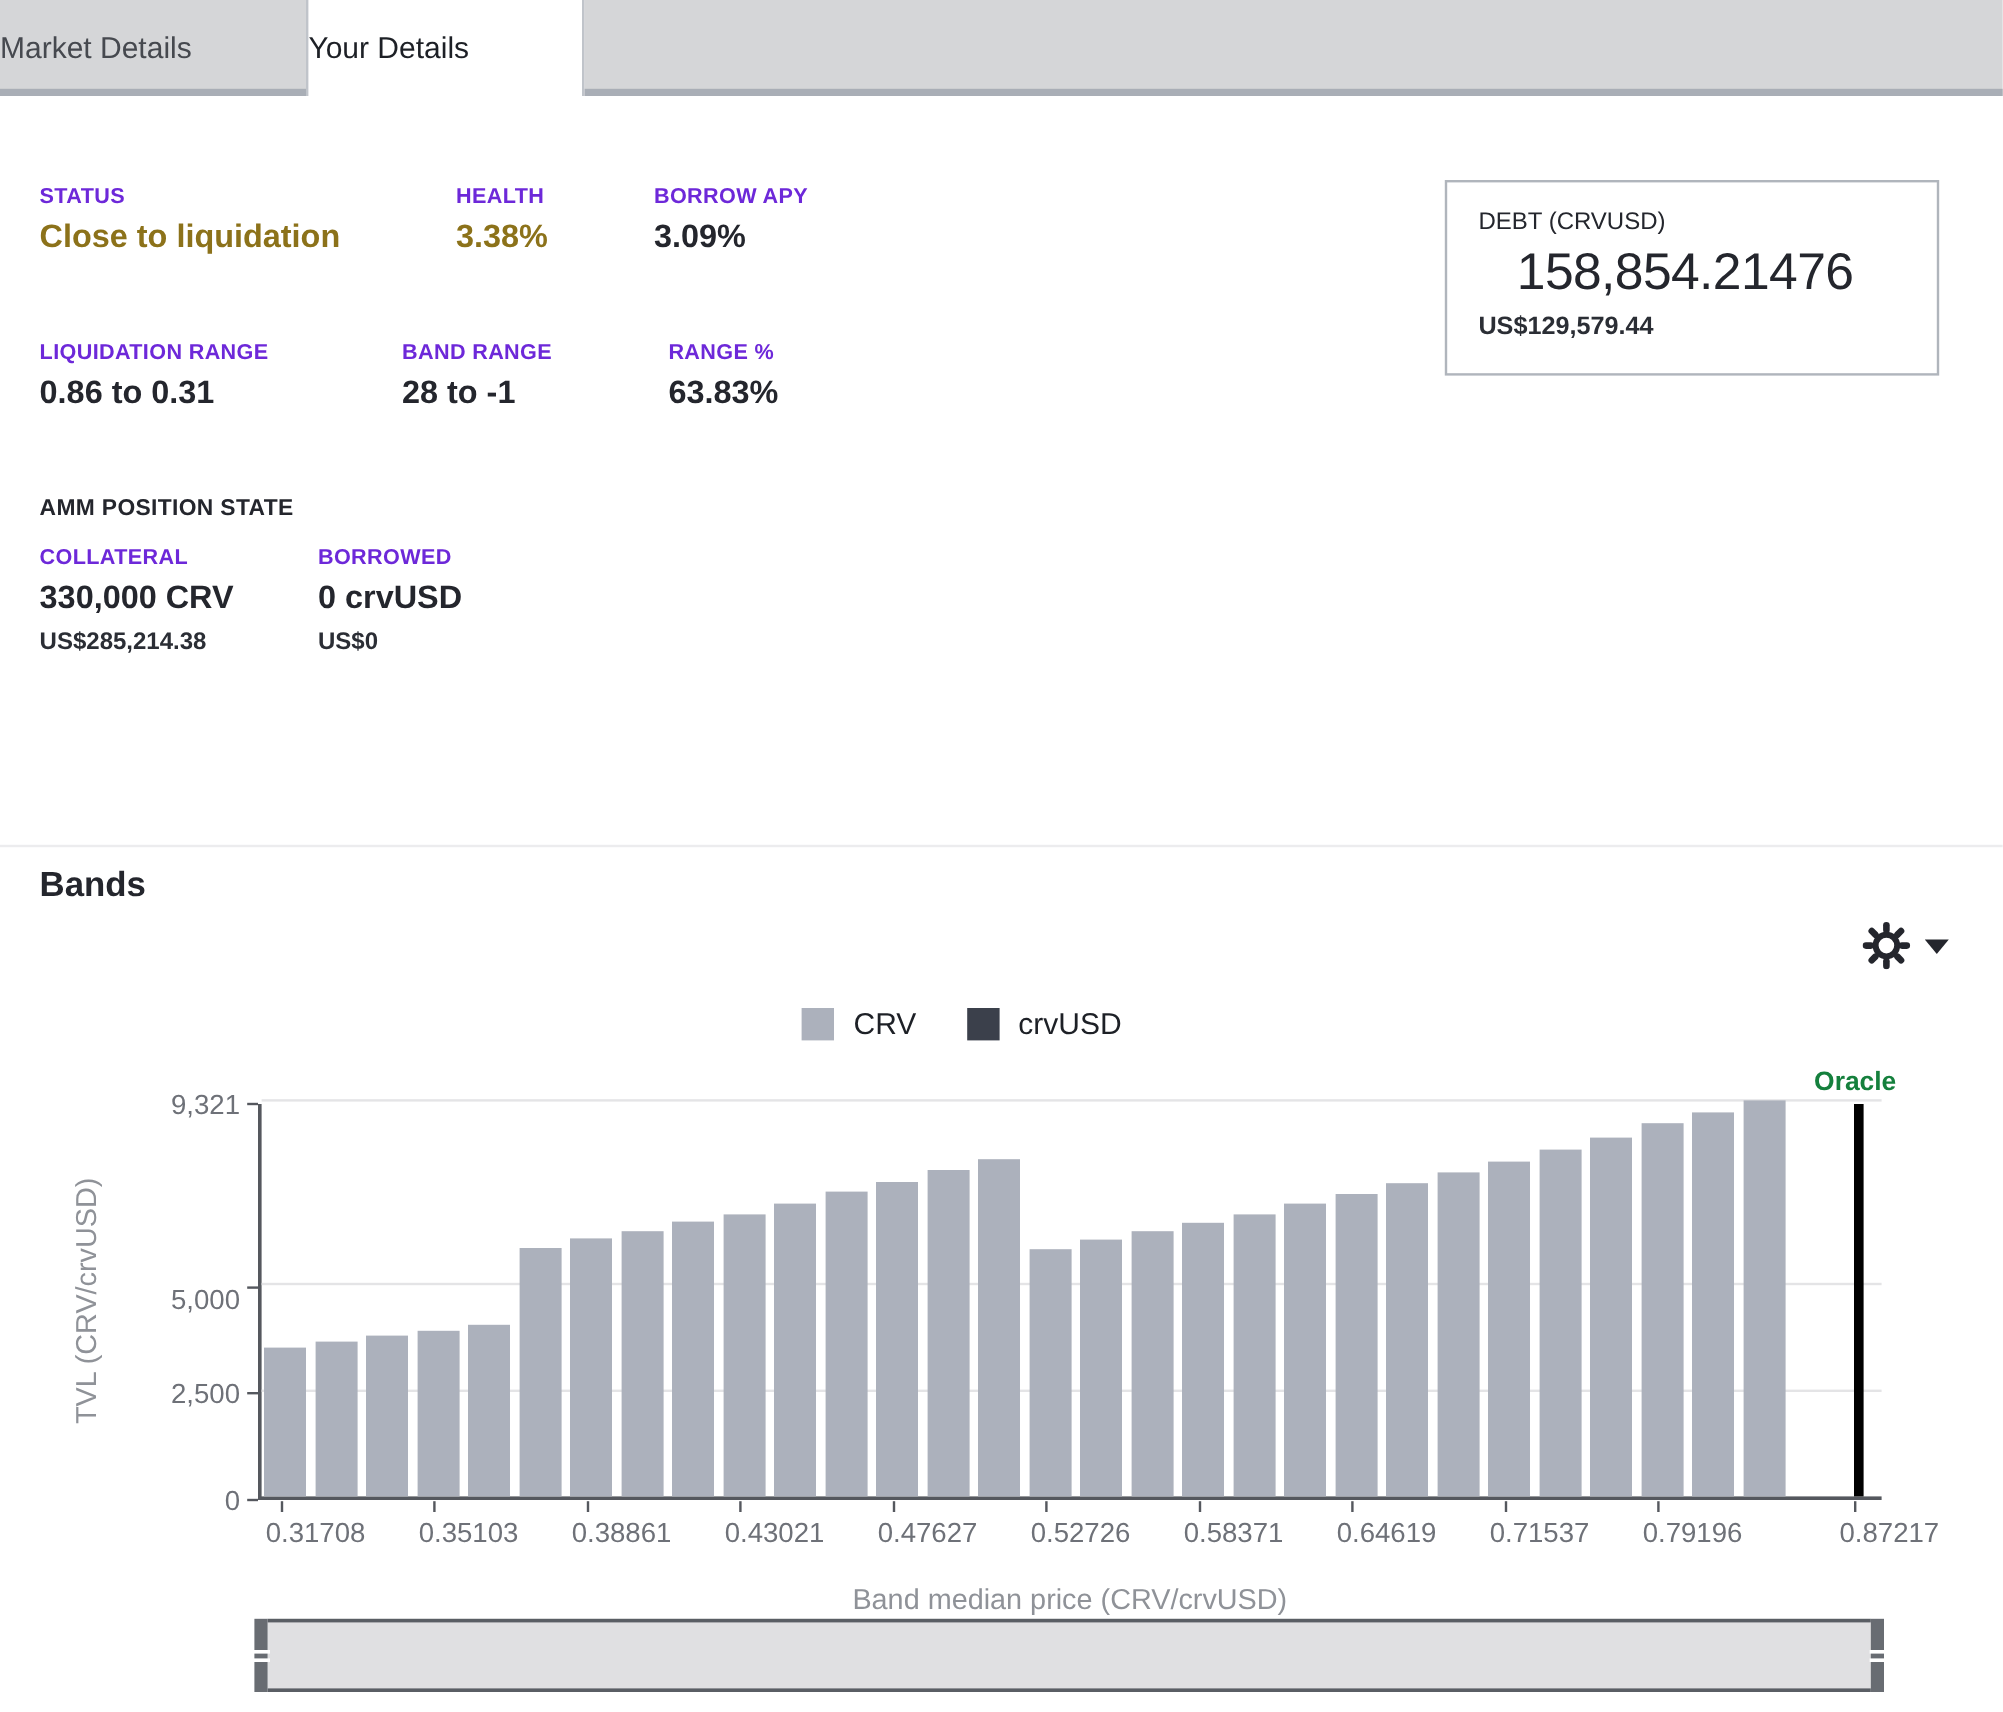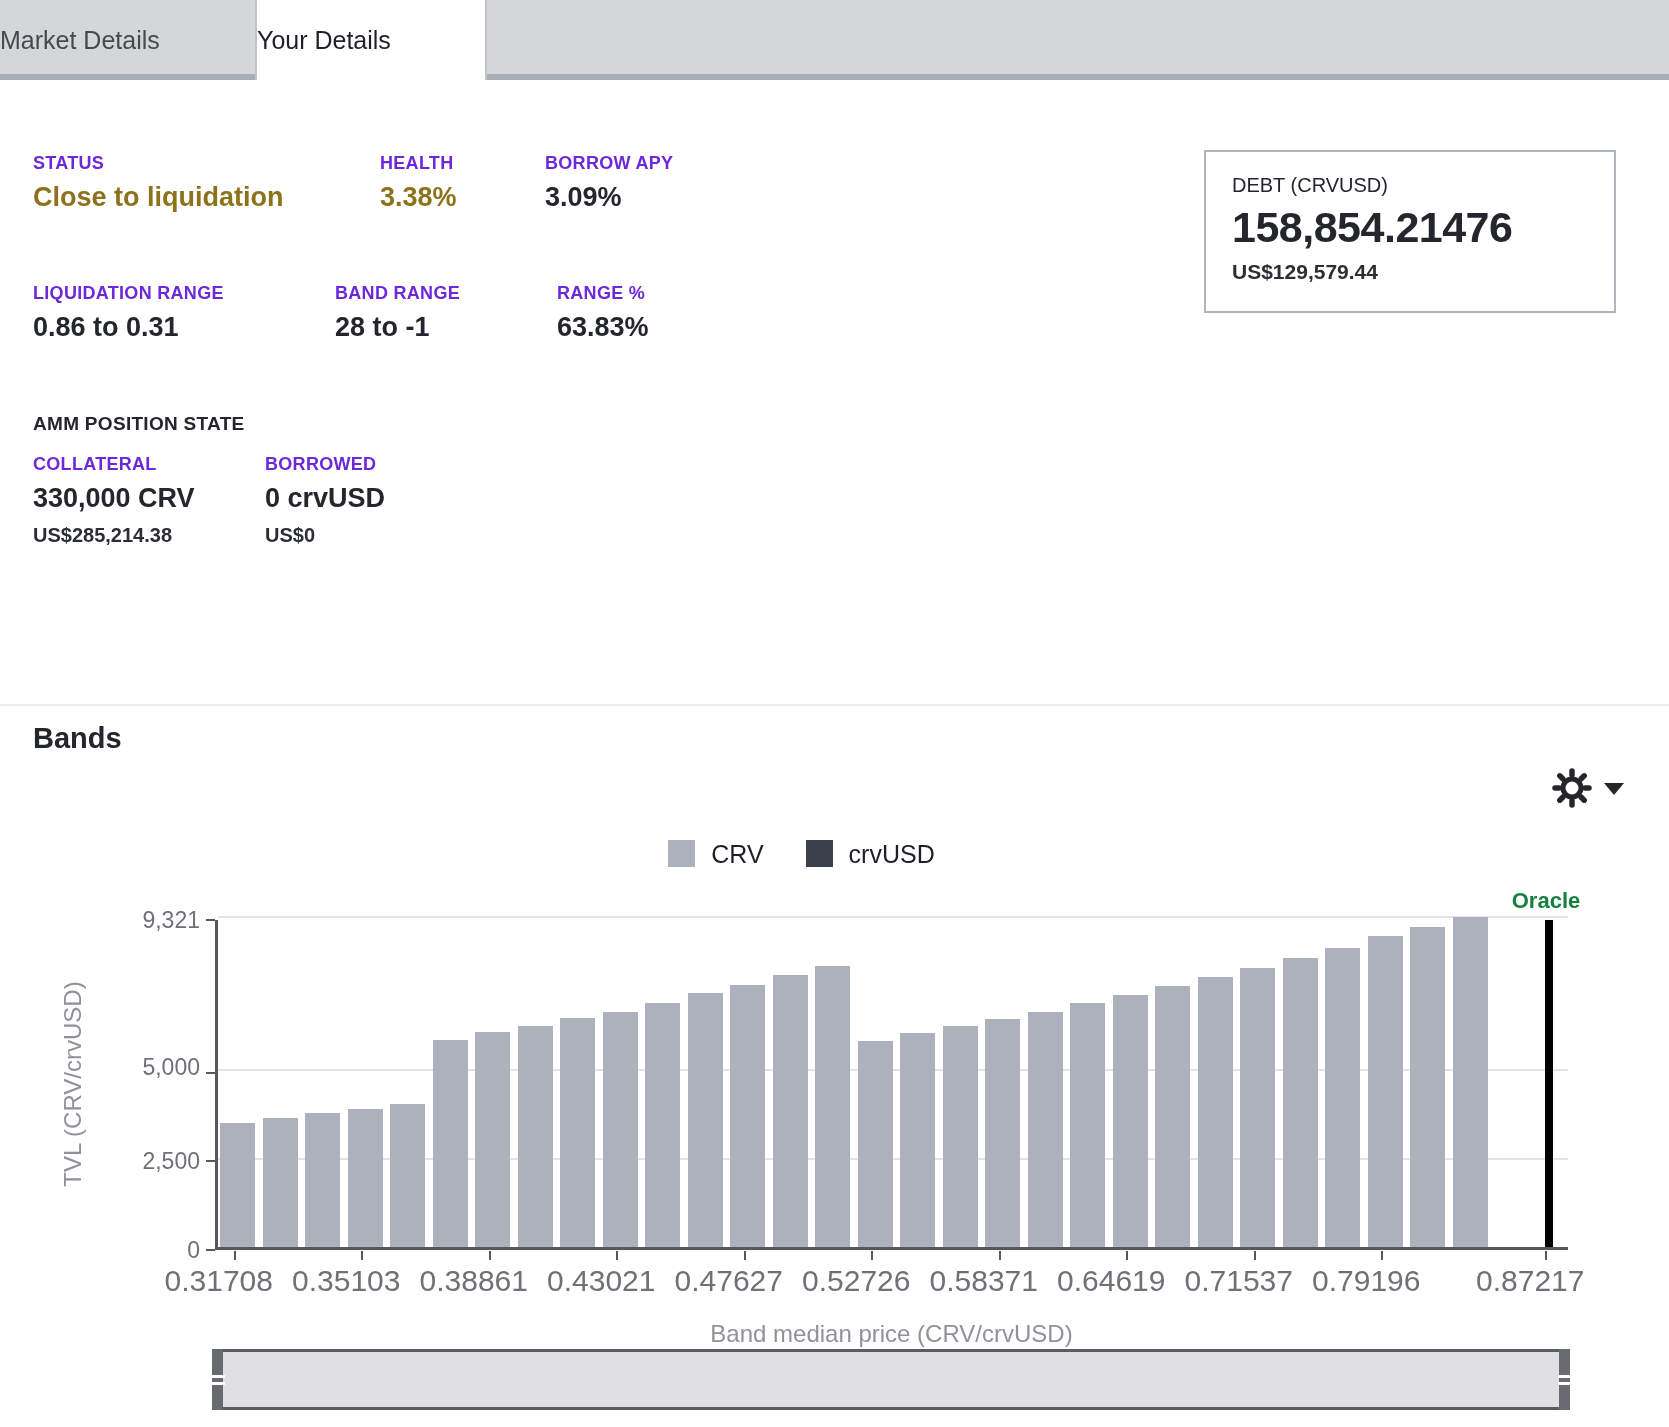--- a/index.html
+++ b/index.html
@@ -19,21 +19,21 @@
   .content { position:relative; height:590px; background:#fff; }
   .stat { position:absolute; }
   .stat .lbl { font-size:18px; font-weight:bold; letter-spacing:.3px; color:#6d28d9; }
   .stat .val { margin-top:8px; font-size:27px; font-weight:bold; color:#24262d; }
   .stat .sub { margin-top:10px; font-size:20px; font-weight:bold; color:#2b2e35; }
   .gold { color:#8c721a !important; }
 
   .debt-box { position:absolute; left:1204px; top:70px; width:412px; height:163px;
               border:2px solid #b0b5bc; background:#fff; padding:22px 26px; }
   .debt-box .lbl { font-size:20px; font-weight:normal; }
-  .debt-box .big { margin-top:6px; font-size:43px; font-weight:bold; letter-spacing:-0.5px; }
+  .debt-box .big { margin-top:6px; font-size:43px; font-weight:normal; letter-spacing:-0.5px;margin-left:32px; }
   .debt-box .usd { margin-top:8px; font-size:21px; font-weight:bold; color:#2b2e35; }
 
   .amm-heading { position:absolute; left:33px; top:333px; font-size:19px; font-weight:bold; letter-spacing:.3px; }
 
   
   .bands { position:relative; height:757px; background:#fff; }
   .divider { position:absolute; left:0; right:0; top:34px; height:2px; background:#ececee; }
   .bands-title { position:absolute; left:33px; top:52px; font-size:29px; font-weight:bold; }
   .chart-settings { position:absolute; left:1552px; top:96px; width:90px; height:46px; border:none;
                     background:transparent; display:flex; align-items:center; gap:12px; cursor:pointer; }
@@ -50,21 +50,21 @@
           border-left:3px solid #55585e; border-bottom:3px solid #55585e; }
   .gridline { position:absolute; left:0; right:0; height:2px; background:#e4e4e6; }
   .bar { position:absolute; bottom:0; width:35px; }
   .oracle-line { position:absolute; top:0; width:8px; height:100%; background:#000; }
   .oracle-label { position:absolute; top:218px; left:1446px; width:200px; text-align:center;
                   font-size:22px; font-weight:bold; color:#15803d; }
 
   .ytick-label { position:absolute; left:0; width:200px; text-align:right;
                  font-size:23px; color:#6e7178; }
   .ytick-mark { position:absolute; width:9px; height:2px; background:#55585e; }
-  .xtick-label { position:absolute; width:140px; text-align:left; font-size:30px; color:#6e7178; }
+  .xtick-label { position:absolute; width:140px; text-align:right; font-size:23px; color:#6e7178; }
   .xtick-mark { position:absolute; width:2px; height:9px; background:#55585e; }
 
   .y-axis-title { position:absolute; left:-92px; top:400px; width:330px; text-align:center;
                   transform:rotate(-90deg); font-size:24px; color:#8f9298; }
   .x-axis-title { position:absolute; left:215px; width:1353px; top:650px; text-align:center;
                   font-size:24px; color:#8f9298; }
 
   
   .brush { position:absolute; left:212px; top:679px; width:1358px; height:61px; display:flex; }
   .brush-track { flex:1; background:#e0e0e2; border-top:3px solid #5a5e64; border-bottom:3px solid #5a5e64; cursor:pointer; }
@@ -220,21 +220,21 @@
       <span class="grip">
           <i></i>
           <i></i>
         </span>
     </div>
   </div>
 <div class="ytick-label" style="top: 567px;">0</div>
     <div class="ytick-mark" style="left: 206px; top: 579px;"></div>
     <div class="ytick-label" style="top: 478.49px;">2,500</div>
     <div class="ytick-mark" style="left: 206px; top: 490.49px;"></div>
-    <div class="ytick-label" style="top: 384px;">5,000</div>
+    <div class="ytick-label" style="top: 400px;">5,000</div>
     <div class="ytick-mark" style="left: 206px; top: 401.98px;"></div>
     <div class="ytick-label" style="top: 237px;">9,321</div>
     <div class="ytick-mark" style="left: 206px; top: 249px;"></div>
     <div class="xtick-label" style="left: 164.5px; top: 594px;">0.31708</div>
     <div class="xtick-mark" style="left: 233.5px; top: 581px;"></div>
     <div class="xtick-label" style="left: 292px; top: 594px;">0.35103</div>
     <div class="xtick-mark" style="left: 361px; top: 581px;"></div>
     <div class="xtick-label" style="left: 419.5px; top: 594px;">0.38861</div>
     <div class="xtick-mark" style="left: 488.5px; top: 581px;"></div>
     <div class="xtick-label" style="left: 547px; top: 594px;">0.43021</div>

